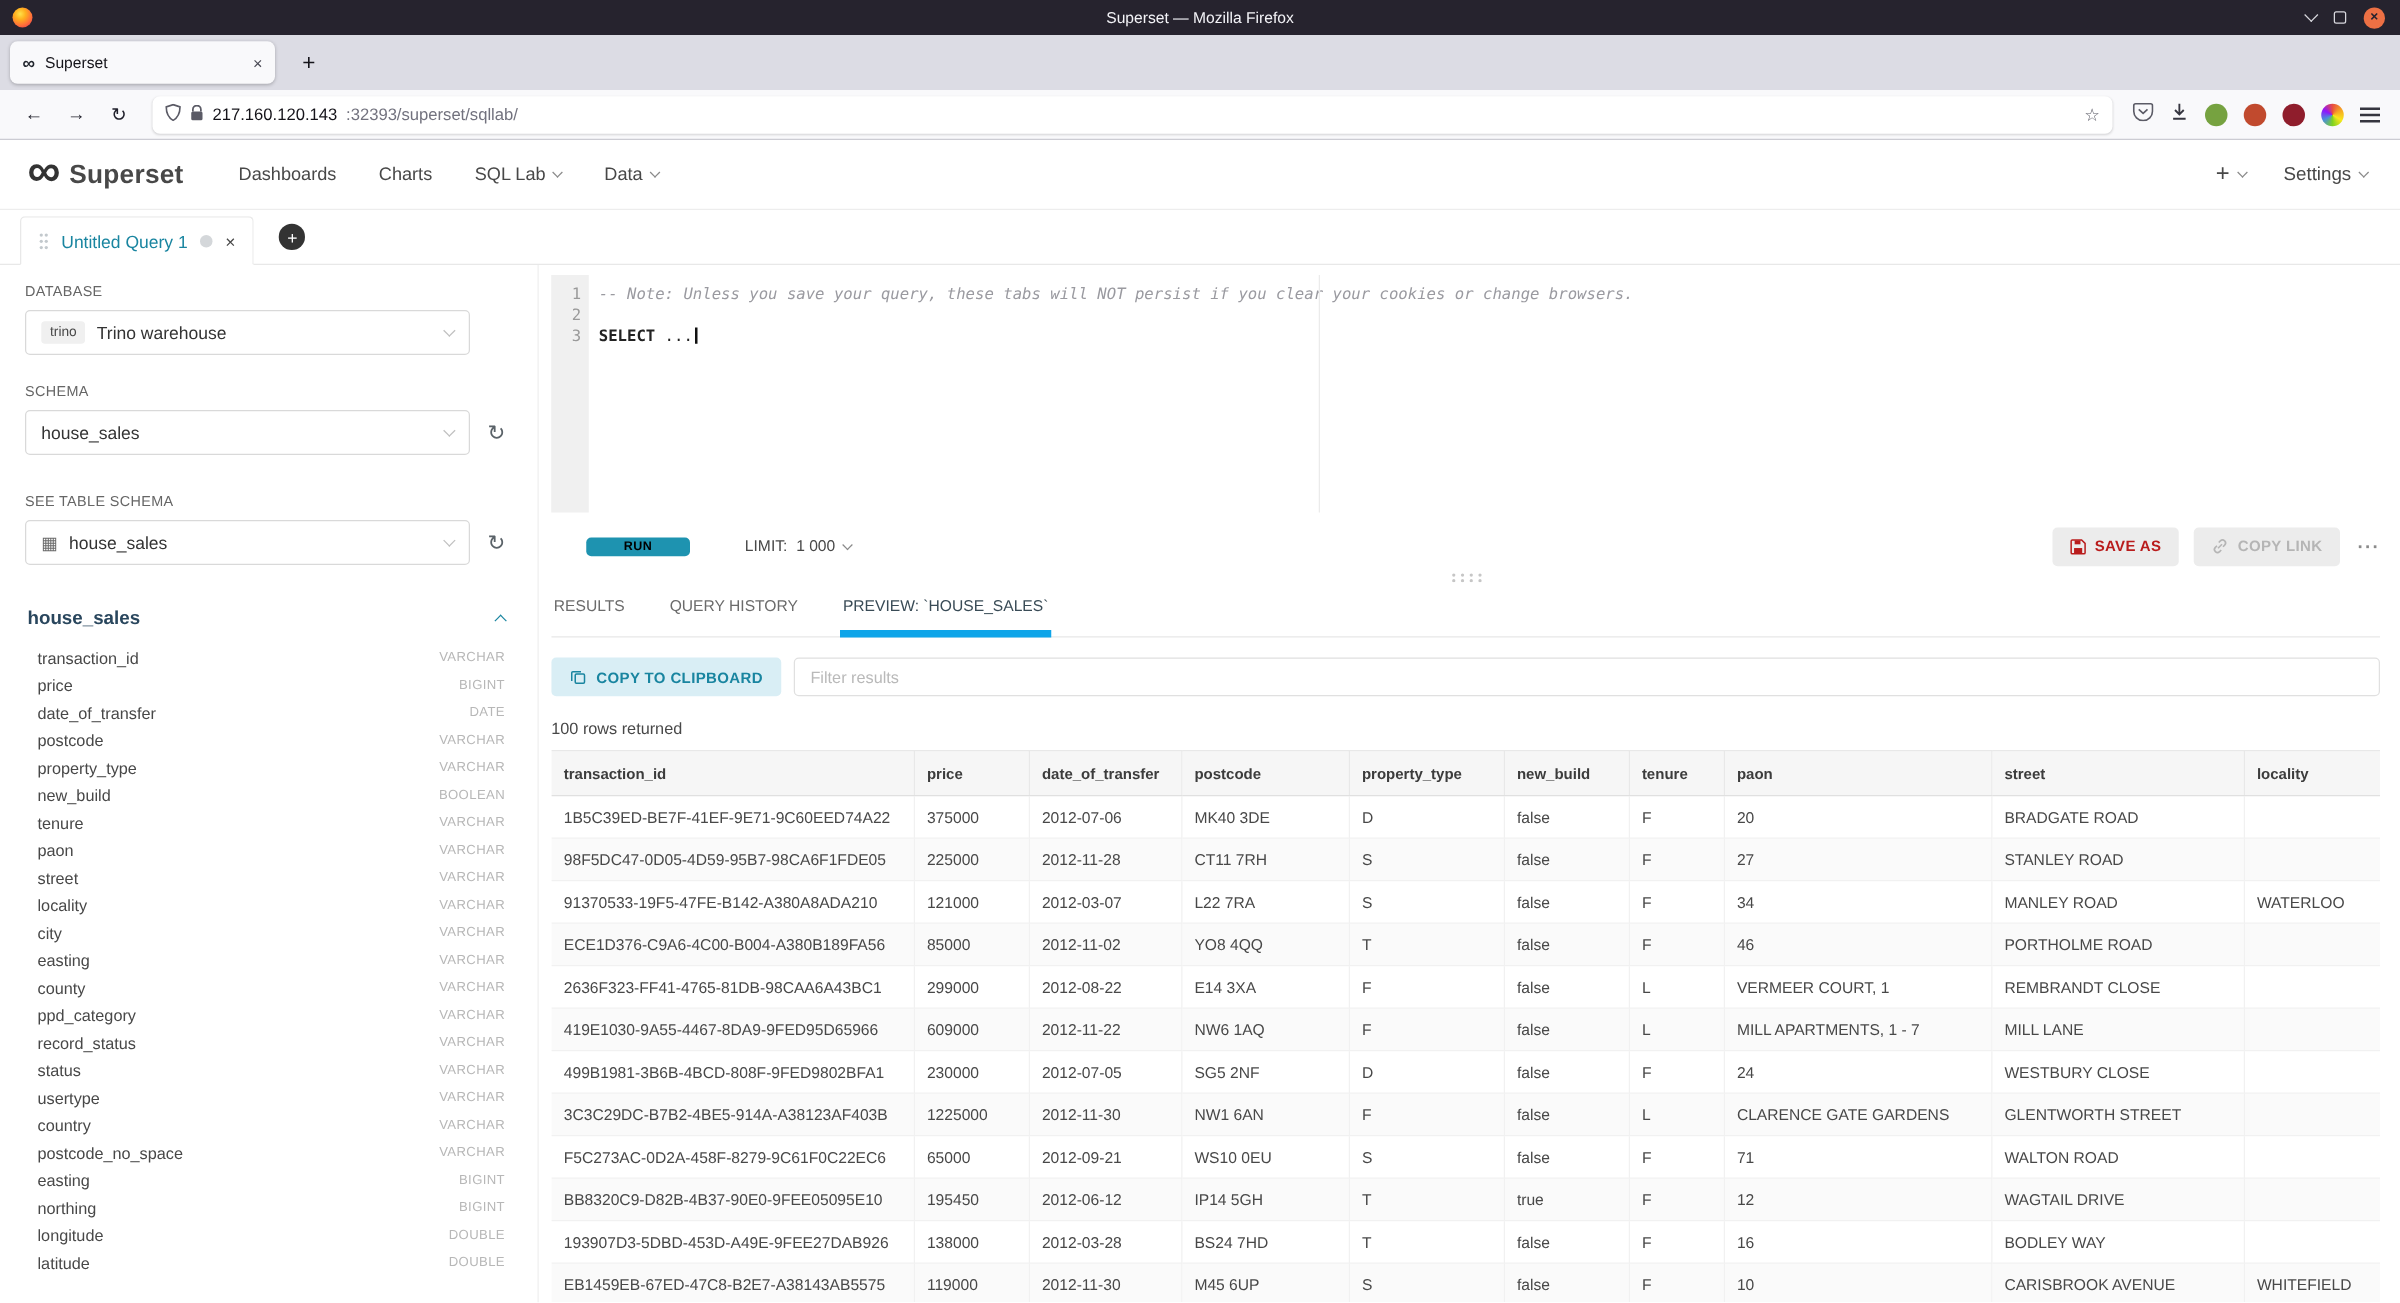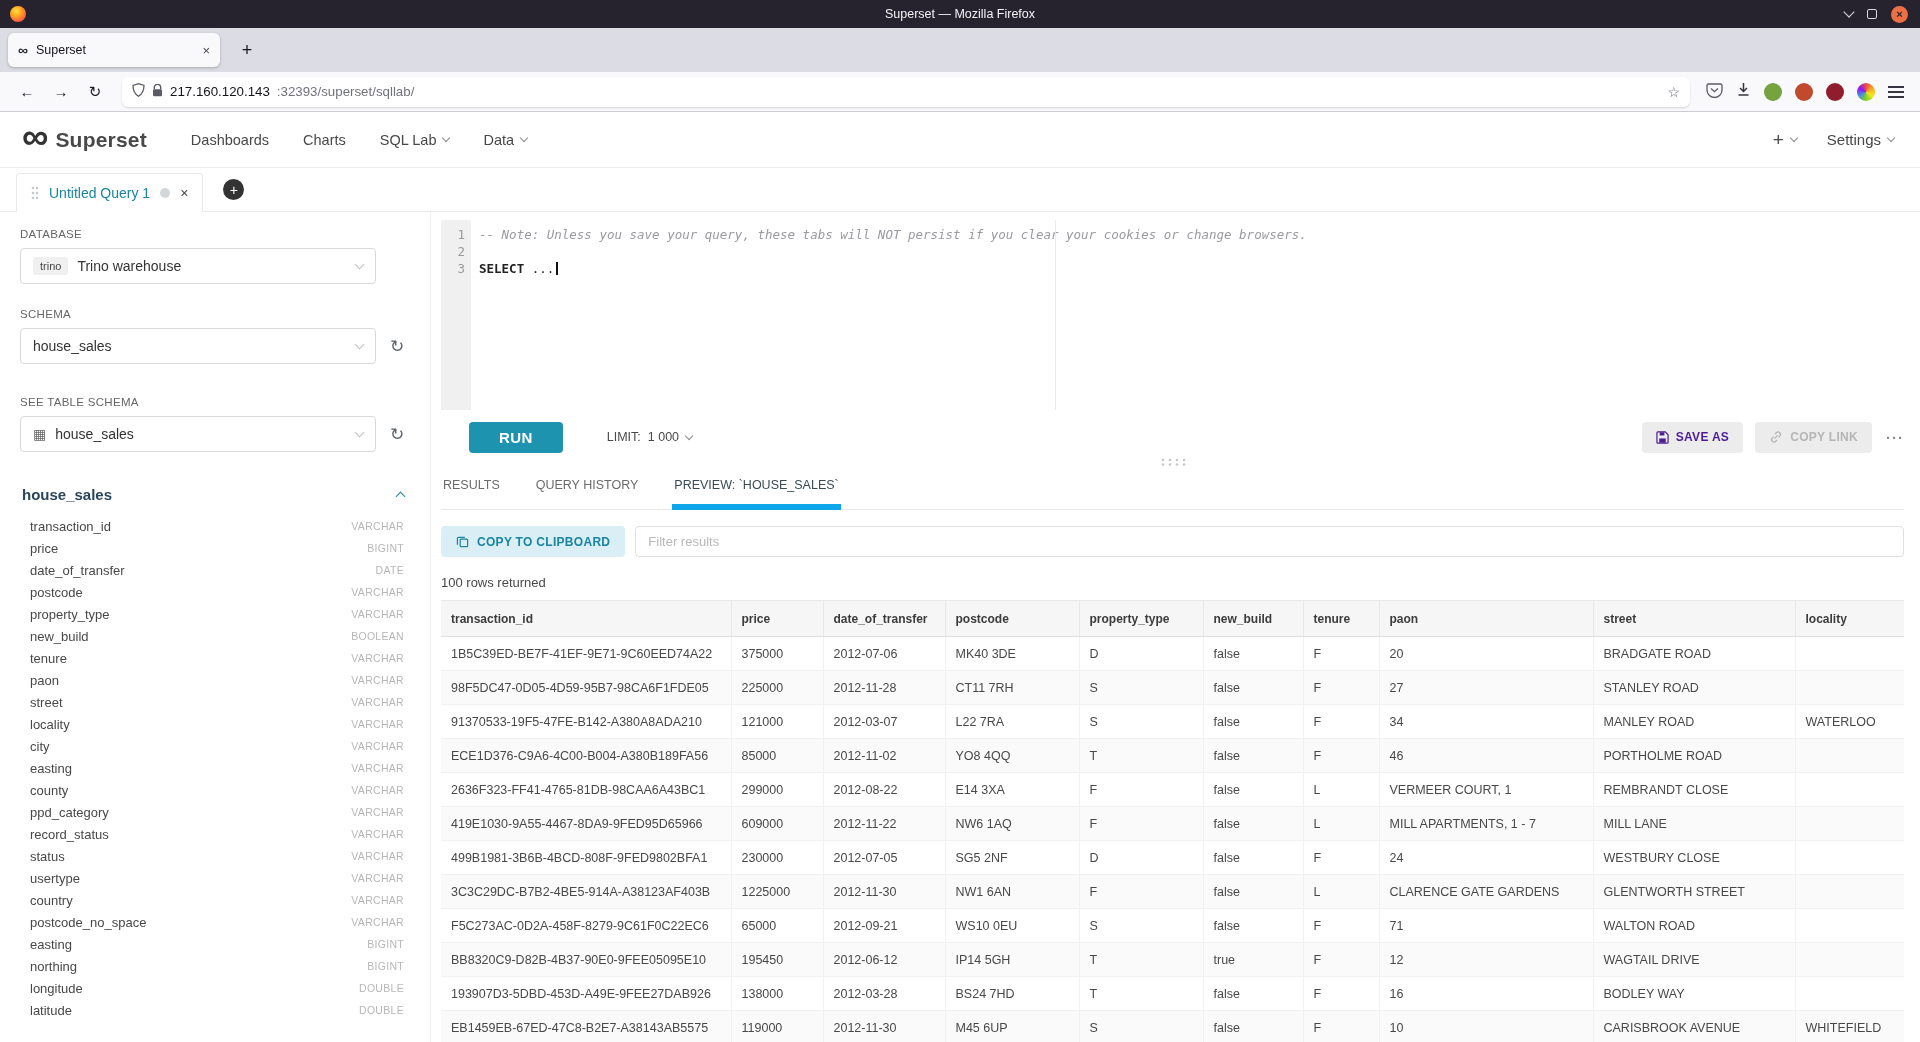--- a/index.html
+++ b/index.html
@@ -98,27 +98,27 @@
             font-size:12.5px; line-height:17px; }
   .gutter { width:30px; background:#f0f0f0; color:#9a9a9a; text-align:right; padding:6px 6px 0 0; }
   .code-area { flex:1; position:relative; padding:6px 0 0 8px; color:#222; }
   .print-margin { position:absolute; left:584px; top:0; bottom:0; width:1px; background:#ebebeb; }
   .code-line { height:17px; white-space:pre; }
   .comment { color:#9a9aa0; font-style:italic; }
   .kw { font-weight:bold; }
   .cursor { display:inline-block; width:1.5px; height:13px; background:#111; vertical-align:-2px; margin-left:2px; }
 
   .editor-toolbar { height:34px; margin-top:10px; display:flex; align-items:center; padding-left:28px; }
-  .run-btn { height:31px; padding:0 30px; background:#1e93b0; border:none; border-radius:4px; color:#ffffff;
-             font-size:15px; font-weight:bold; letter-spacing:.4px; display:flex; align-items:center; }
+  .run-btn { height:15px; padding:0 30px; background:#1e93b0; border:none; border-radius:4px; color:#000000;
+             font-size:10px; font-weight:bold; letter-spacing:.4px; display:flex; align-items:center; }
   .limit-group { margin-left:44px; display:flex; align-items:center; gap:7px; font-size:12.5px; color:#484848; }
   .toolbar-spacer { flex:1; }
   .gray-btn { height:31px; padding:0 14px; background:#ececec; border-radius:4px; display:flex;
               align-items:center; gap:7px; font-size:12px; font-weight:bold; letter-spacing:.3px; }
-  .save-as { color:#4c1d95;justify-content:flex-end; }
+  .save-as { color:#b91c1c;justify-content:flex-end; }
   .copy-link { color:#b5b5b5; margin-left:12px; }
   .more-btn { margin-left:14px; color:#8a8a8a; font-size:15px; font-weight:bold; letter-spacing:1px; }
 
   
   .south { flex:1; display:flex; flex-direction:column; overflow:hidden; }
   .drag-row { height:12px; display:flex; justify-content:center; align-items:center; margin-top:2px; }
   .res-tabs { display:flex; gap:32px; border-bottom:1px solid #e8e8e8; margin-top:2px; }
   .res-tab { font-size:12.5px; color:#6b6b6b; padding:8px 2px 12px; }
   .res-tab.active { color:#394b56; border-bottom:6px solid #0ea5e9; margin-bottom:-1px; }
   .actions-row { display:flex; align-items:center; gap:10px; margin-top:16px; }

